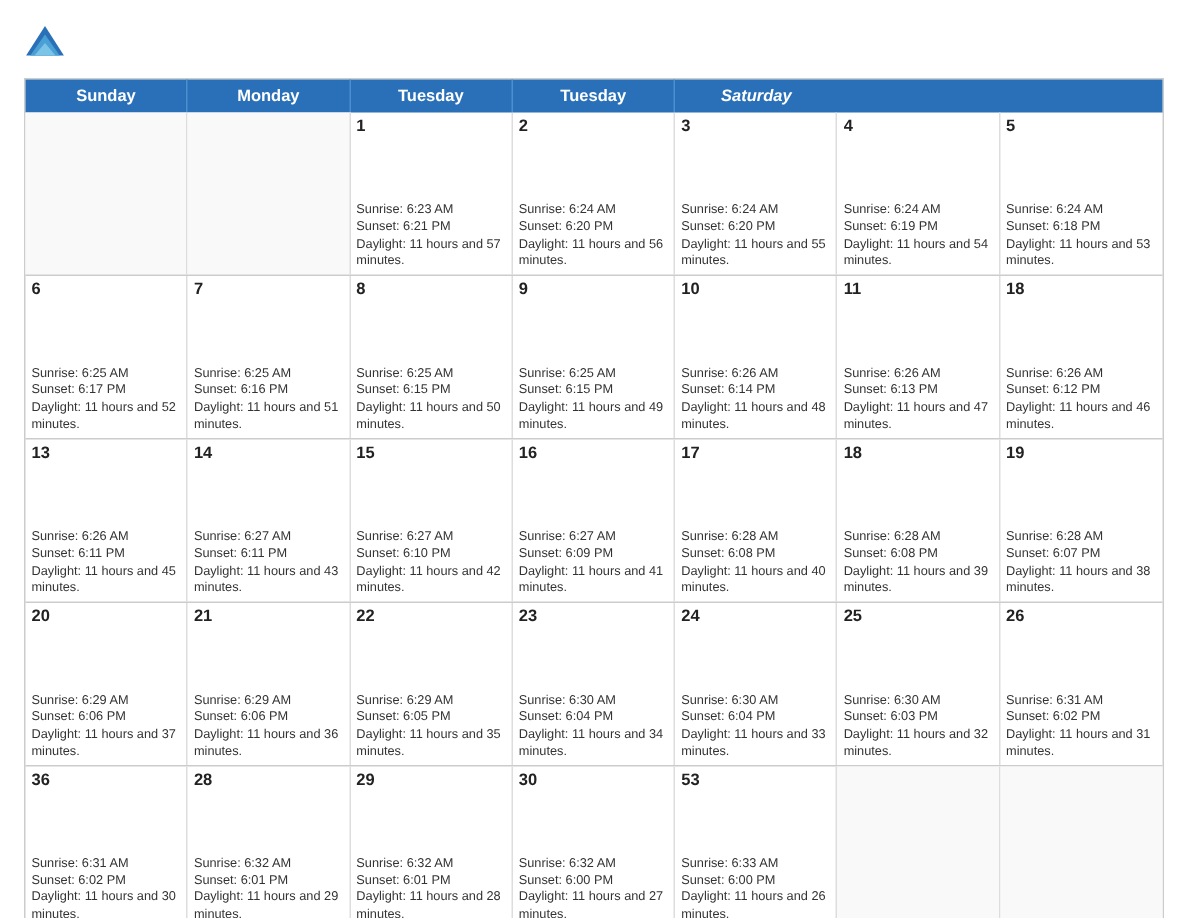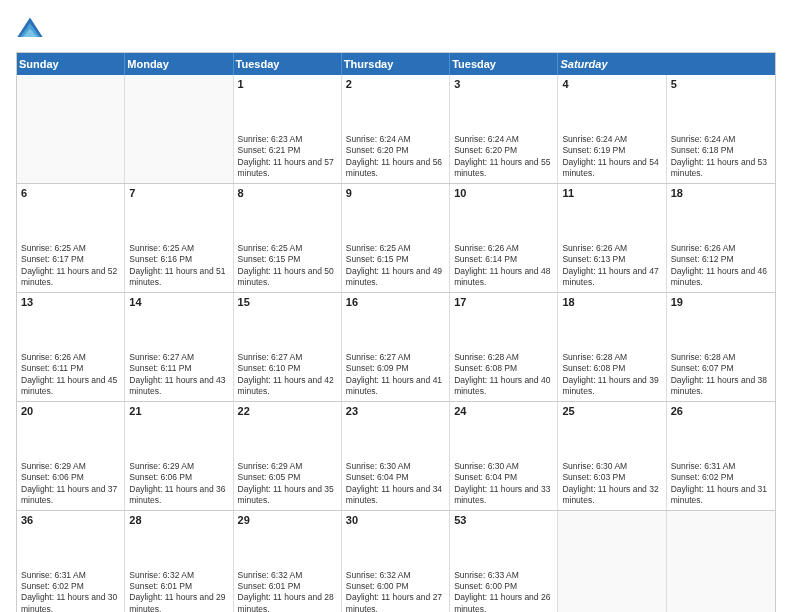--- a/index.html
+++ b/index.html
@@ -68,21 +68,21 @@
     }
     .cal-header {
       display: grid;
       grid-template-columns: repeat(7, 1fr);
       background: #2970b8;
     }
     .cal-header-cell {
       color: #fff;
       font-size: 11px;
       font-weight: bold;
-      text-align: left;
+      text-align: center;
       padding: 5px 2px;
       border-right: 1px solid #4a8fd0;
     }
     .cal-header-cell:last-child {
       border-right: none;
       font-style: italic;
     }
     .cal-body {
       display: flex;
       flex-direction: column;
@@ -144,21 +144,20 @@
       <div class="month-title"></div>
       <div class="subtitle"></div>
     </div>
   </div>
 
   <div class="calendar">
     <div class="cal-header" id="cal-header">
         <div class="cal-header-cell">Sunday</div>
         <div class="cal-header-cell">Monday</div>
         <div class="cal-header-cell">Tuesday</div>
-        <div class="cal-header-cell">Thursday</div>
         <div class="cal-header-cell">Tuesday</div>
         <div class="cal-header-cell">Saturday</div>
       </div>
     <div class="cal-body" id="cal-body">
         <div class="cal-row">
           <div class="cal-cell empty"></div>
           <div class="cal-cell empty"></div>
           <div class="cal-cell">
             <div class="day-num">1</div>
             <div class="day-info" style="white-space: pre-line;">Sunrise: 6:23 AM

